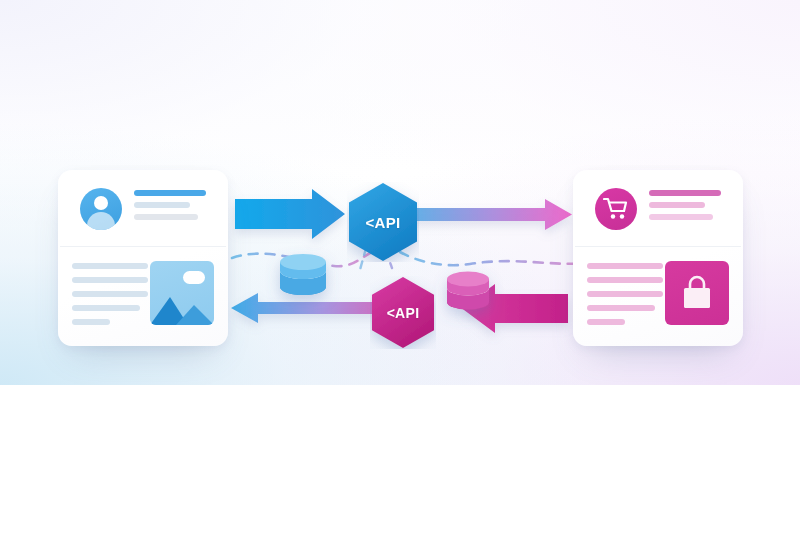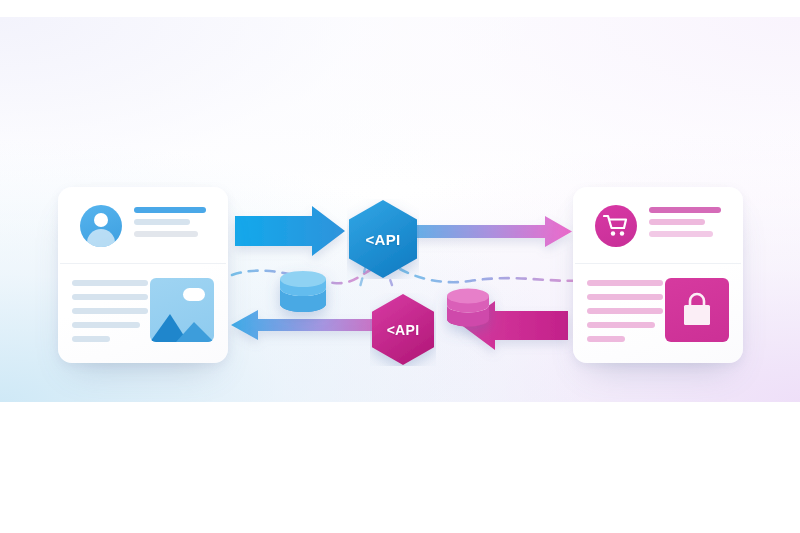--- a/index.html
+++ b/index.html
@@ -9,21 +9,20 @@
     background:#ffffff;
   }
   #stage{
     position:relative;width:800px;height:385px;overflow:hidden;
     background:
       radial-gradient(120% 110% at 0% 100%, rgba(205,232,246,0.95) 0%, rgba(228,241,250,0.55) 30%, rgba(255,255,255,0) 62%),
       radial-gradient(120% 110% at 100% 100%, rgba(238,222,248,0.95) 0%, rgba(245,235,251,0.5) 32%, rgba(255,255,255,0) 64%),
       radial-gradient(100% 90% at 0% 0%, rgba(243,243,252,1) 0%, rgba(252,252,255,0.6) 45%, rgba(255,255,255,0) 70%),
       radial-gradient(100% 90% at 100% 0%, rgba(249,244,253,1) 0%, rgba(253,251,255,0.6) 45%, rgba(255,255,255,0) 70%),
       linear-gradient(180deg,#fbfbfe 0%,#ffffff 45%,#f4f8fc 100%);
-    margin-top: 17px;
   }
   .layer{position:absolute;inset:0;}
   svg.layer{width:800px;height:533px;display:block;}
 
   
   .card{
     position:absolute;
     border-radius:14px;
     background:linear-gradient(160deg,#ffffff 0%,#ffffff 55%,#fbfbfd 100%);
     box-shadow:0 18px 34px -16px rgba(90,110,150,0.30), 0 3px 10px rgba(120,130,170,0.10);

